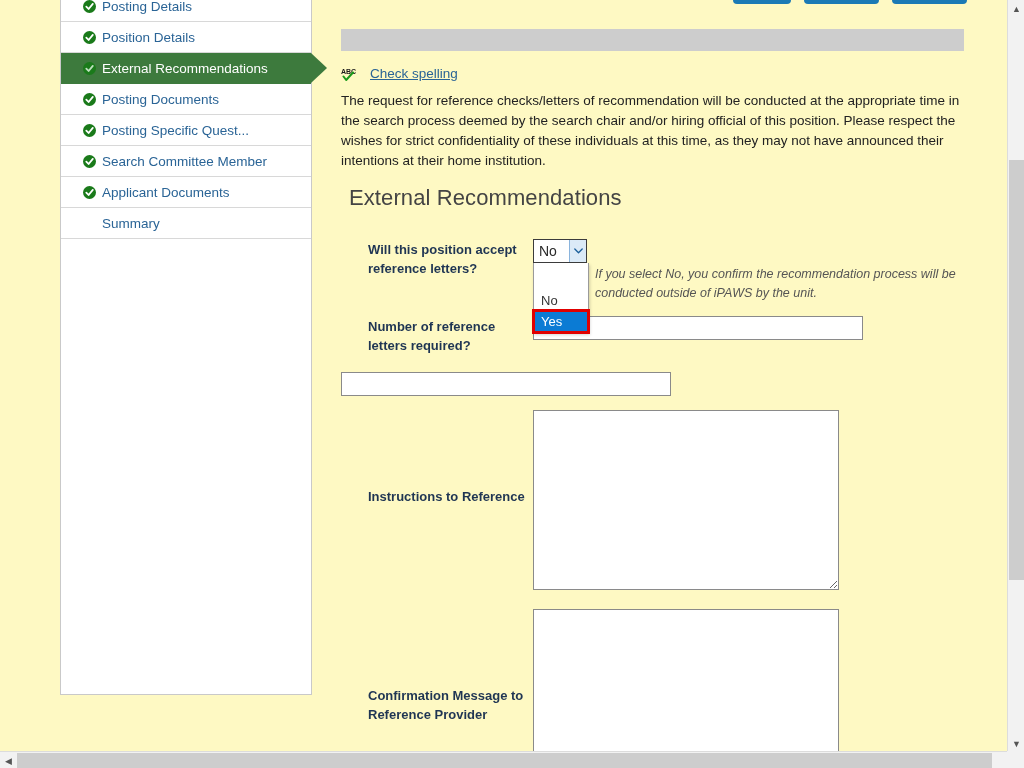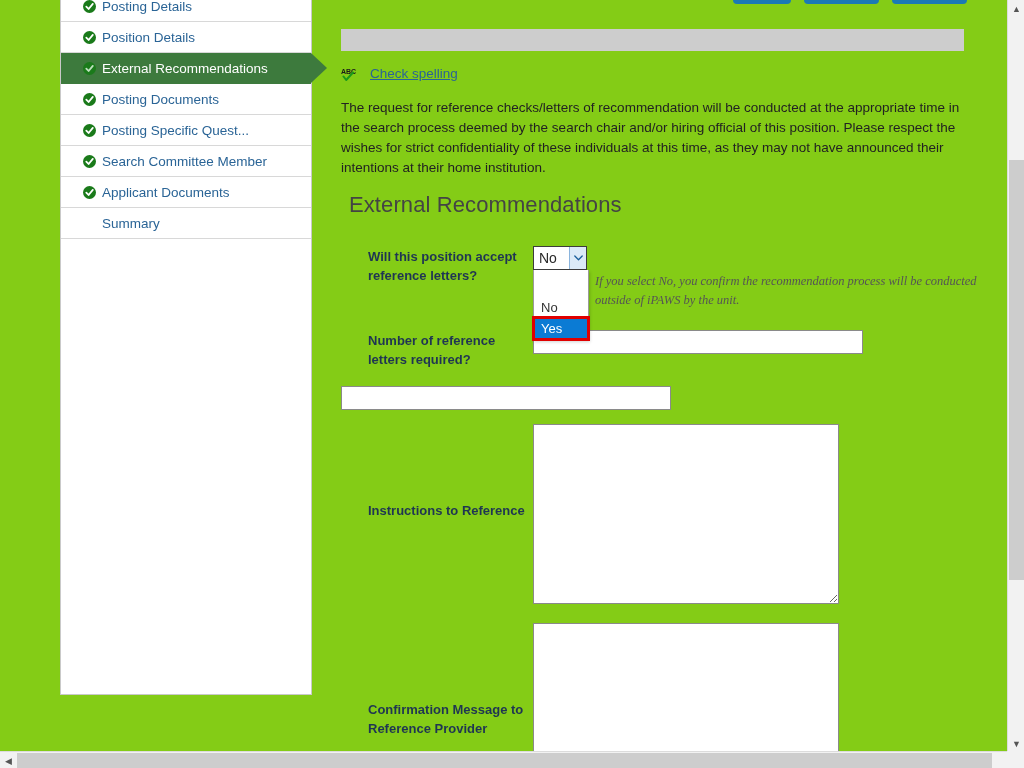--- a/index.html
+++ b/index.html
@@ -8,21 +8,21 @@
     width: 1024px; height: 768px;
     overflow: hidden;
     background: #ffffff;
     font-family: "Liberation Sans", sans-serif;
   }
 
   #viewport {
     position: relative;
     width: 1024px;
     height: 768px;
-    background: #84cc16;
+    background: #fef9c3;
   }
 
   
   .top-buttons {
     position: absolute;
     top: -22px;
     left: 733px;
     display: flex;
     gap: 13px;
   }
@@ -116,21 +116,21 @@
     display: inline-block;
   }
   .spell-link {
     color: #2a6496;
     font-size: 13.5px;
     text-decoration: underline;
     cursor: pointer;
   }
 
   .intro-text {
-    margin-top: 17px;
+    margin-top: 10px;
     font-size: 13.5px;
     line-height: 20px;
     color: #222222;
     width: 620px;
   }
 
   .section-title {
     margin-top: 14px;
     margin-left: 8px;
     font-size: 22px;
@@ -431,26 +431,26 @@
                 </span>
               </div>
 
               <div class="select-list">
                 <div class="select-opt blank"></div>
                 <div class="select-opt">No</div>
                 <div class="select-opt selected">Yes</div>
               </div>
             </div>
 
-            <div class="help-italic" style="margin-left:8px; padding-top:26px; width:404px;font-family:Liberation Serif, serif;">If you select No, you confirm the recommendation process will be conducted outside of iPAWS by the unit.</div>
+            <div class="help-italic" style="margin-left:8px; padding-top:26px; width:404px;">If you select No, you confirm the recommendation process will be conducted outside of iPAWS by the unit.</div>
           </div>
         </div>
       </div>
 
-      <div class="field-row" style="margin-top:20px;">
+      <div class="field-row" style="margin-top:13px;">
         <div class="field-label">Number of reference letters required?</div>
         <div class="field-control">
           <input class="text-input" type="text" value="" style="">
         </div>
       </div>
 
       <div class="field-row" style="margin-top:17px;">
         <div class="field-control">
           <input class="text-input" type="text" value="" style="">
         </div>

